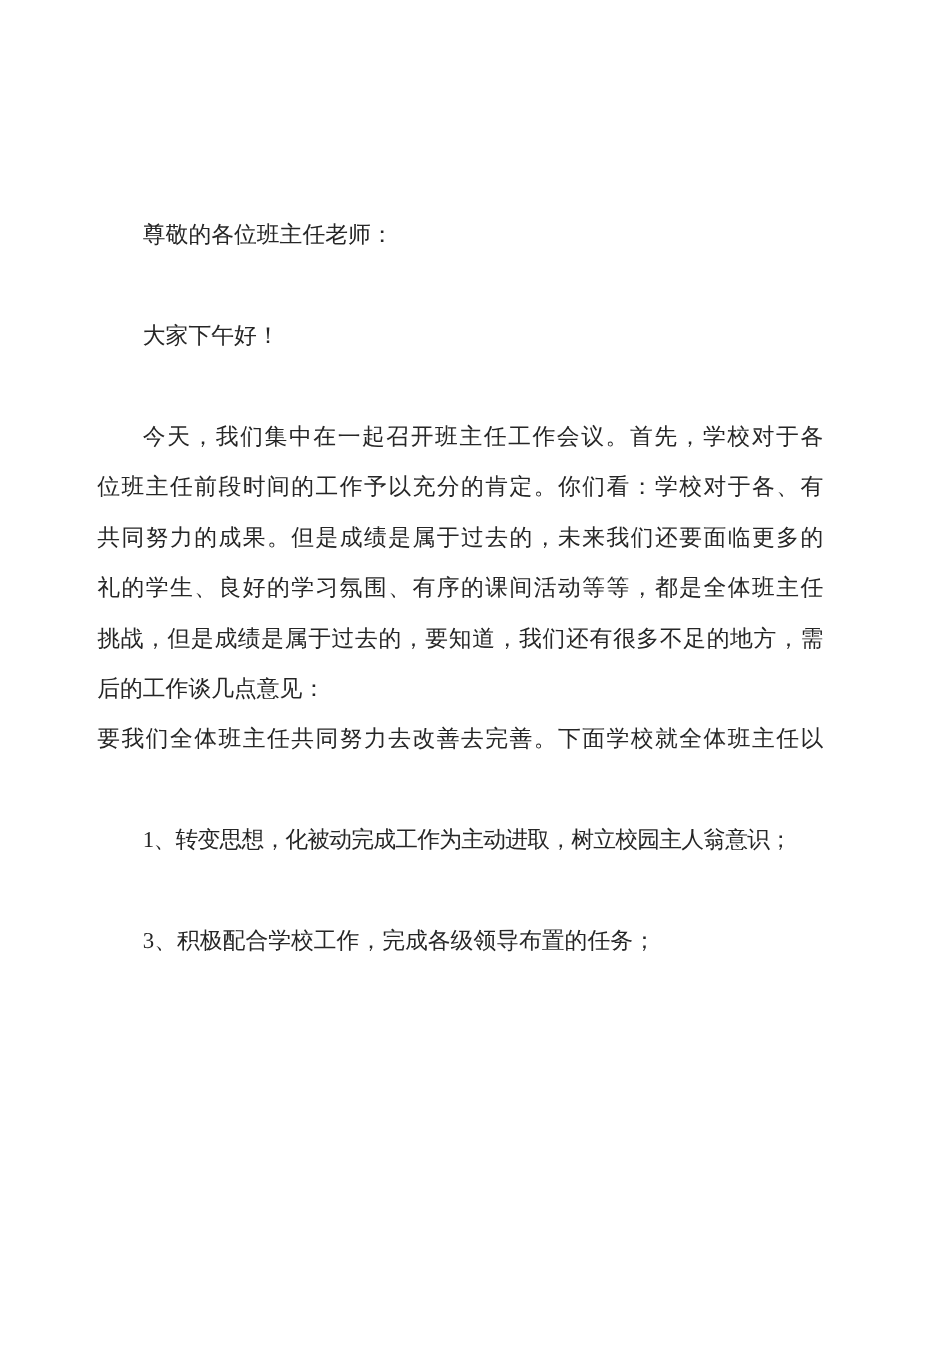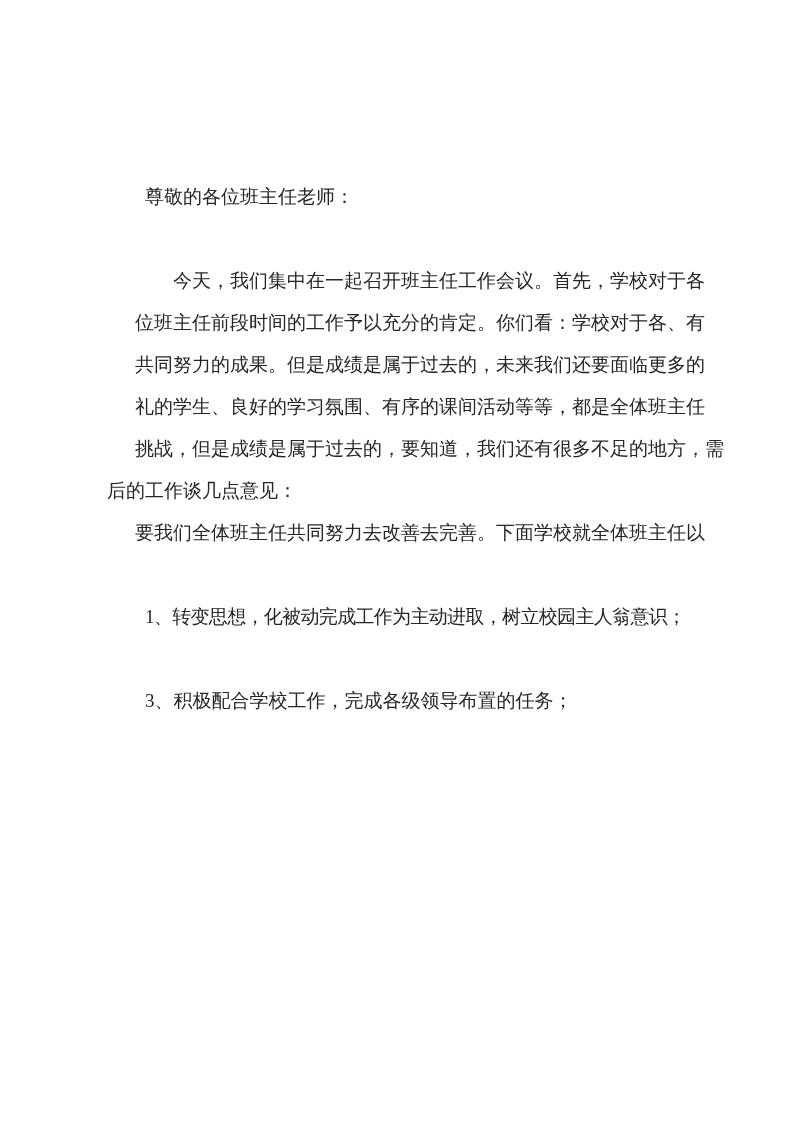--- a/index.html
+++ b/index.html
@@ -10,52 +10,54 @@
   .page {
     position: relative;
     width: 793px;
     height: 1122px;
     background: #ffffff;
     overflow: hidden;
   }
   .doc {
     box-sizing: border-box;
     width: 793px;
-    padding: 176px 107px 0 107px;
+    padding: 176px 107px 0 81px;
     font-family: "Liberation Serif", "DejaVu Serif", serif;
     font-size: 19px;
     line-height: 42px;
     color: #262626;
   }
   .para {
     margin: 0 0 42px 0;
   }
   .line {
     white-space: nowrap;
     height: 42px;
   }
   .line.fill {
     text-align: justify;
     text-align-last: justify;
-    margin-left: 28px;
   }
   .line.end {
     text-align: left;
   }
   .line.first {
     text-indent: 2em;
   }
 </style>
 </head>
 <body>
 
 <div class="page">
   <div class="doc" style="color: rgb(38, 38, 38);">
       <div class="para">
         <div class="line first end">尊敬的各位班主任老师：</div>
+      </div>
+      <div class="para">
+        <div class="line first end">大家下午好！</div>
       </div>
       <div class="para">
         <div class="line first fill">今天，我们集中在一起召开班主任工作会议。首先，学校对于各</div>
         <div class="line fill">位班主任前段时间的工作予以充分的肯定。你们看：学校对于各、有</div>
         <div class="line fill">共同努力的成果。但是成绩是属于过去的，未来我们还要面临更多的</div>
         <div class="line fill">礼的学生、良好的学习氛围、有序的课间活动等等，都是全体班主任</div>
         <div class="line fill">挑战，但是成绩是属于过去的，要知道，我们还有很多不足的地方，需</div>
         <div class="line end">后的工作谈几点意见：</div>
         <div class="line fill">要我们全体班主任共同努力去改善去完善。下面学校就全体班主任以</div>
       </div>

